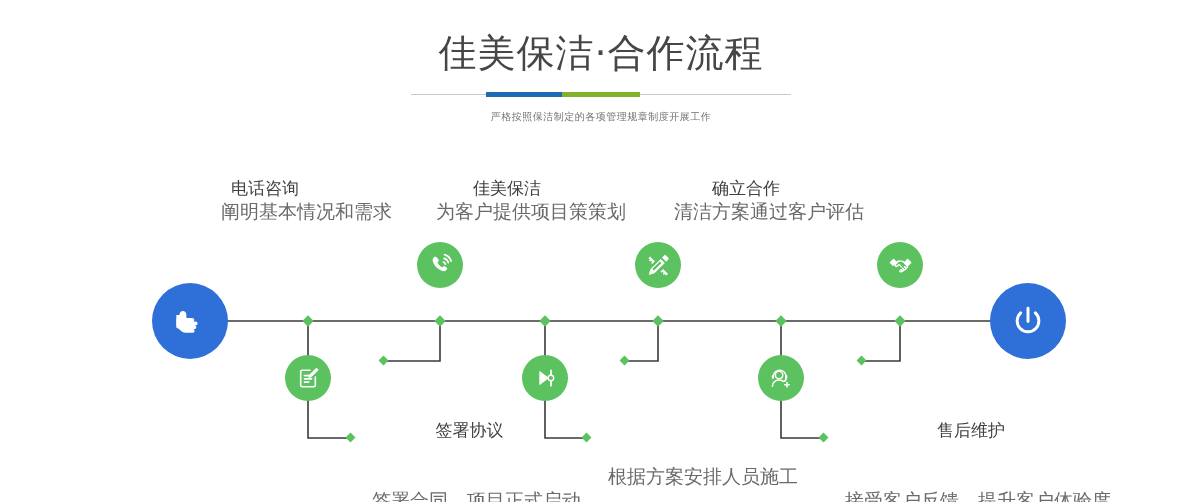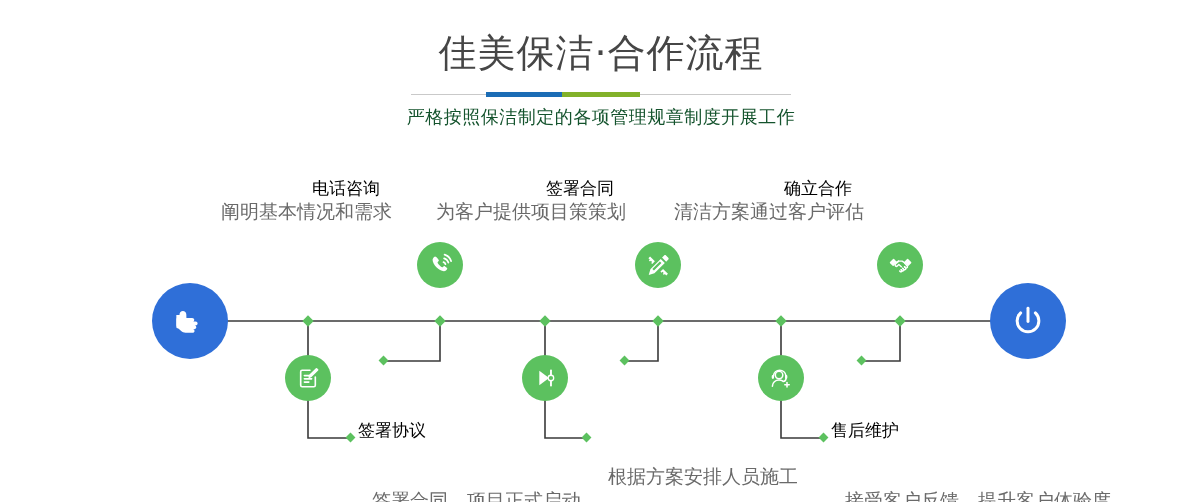--- a/index.html
+++ b/index.html
@@ -60,23 +60,23 @@
   .divider .seg-green {
     position: absolute;
     left: 151px;
     top: 0;
     width: 78px;
     height: 5px;
     background: #82b12a;
   }
   .page-subtitle {
     margin: 9px 0 0 0;
-    font-size: 18px;
+    font-size: 10px;
     line-height: 22px;
-    color: #14532d;
+    color: #737373;
     letter-spacing: .5px;
   }
 
   
   .flow {
     position: absolute;
     left: 0;
     top: 160px;
     width: 1202px;
     height: 330px;
@@ -116,21 +116,22 @@
   .node svg { display: block; }
 
   
   .label {
     position: absolute;
     white-space: nowrap;
   }
   .label .l-title {
     font-size: 17px;
     line-height: 24px;
-    color: #000000;
+    color: #404040;
+    text-align: center;
   }
   .label .l-desc {
     font-size: 19px;
     line-height: 22px;
     color: #6a6a6a;
   }
   .label.top-label {
     text-align: right;
   }
   .label.bottom-label {
@@ -233,21 +234,21 @@
       <span>
         <svg width="27" height="27" viewBox="0 0 32 32" fill="#ffffff">
           <path d="M22.7 4.1l-2.5 2.5 4.9 4.9 2.5-2.5c.6-.6.6-1.6 0-2.2l-2.7-2.7c-.6-.6-1.6-.6-2.2 0z"></path>
           <path d="M18.6 8.2L6.4 20.4l-2 6.8 6.8-2L23.5 13l-4.9-4.8zm-8 13.8l-1.9-1.9 8.9-8.9 1.9 1.9-8.9 8.9z"></path>
           <path d="M6 5.3l-2 2 1.7 1.7-1.1 1.1 1.3 1.3 1.1-1.1 1.4 1.5-1.1 1.1 1.3 1.3 3.1-3.1L6 5.3z"></path>
           <path d="M21.4 20.1l-3.1 3.1 1.3 1.3 1.1-1.1 1.5 1.4-1.1 1.1 1.3 1.3 1.1-1.1 1.7 1.7 2-2-5.8-5.7z"></path>
         </svg>
       </span>
     </div>
     <div class="label top-label" style="left:400px; top:16px; width:226px;">
-      <div class="l-title">签署合同</div>
+      <div class="l-title">佳美保洁</div>
       <div class="l-desc">为客户提供项目策策划</div>
     </div>
 
     <div class="node" style="left:877px; top:82px;">
       <span>
         <svg width="27" height="27" viewBox="0 0 32 32" fill="none" stroke="#ffffff" stroke-width="1.7" stroke-linejoin="round" stroke-linecap="round">
           <path d="M4.2 12.6l3.6-3.6 3.1 3.1-3.6 3.6z" fill="#ffffff"></path>
           <path d="M24.9 15.7l-3.6-3.6 3.1-3.1 3.6 3.6z" fill="#ffffff"></path>
           <path d="M11.2 12.4l2.5-1.6h4.2l3.2 2.1"></path>
           <path d="M20.9 13.2l3 3.3c.6.7.5 1.7-.2 2.2-.7.5-1.6.4-2.1-.3l-.8-.9"></path>

